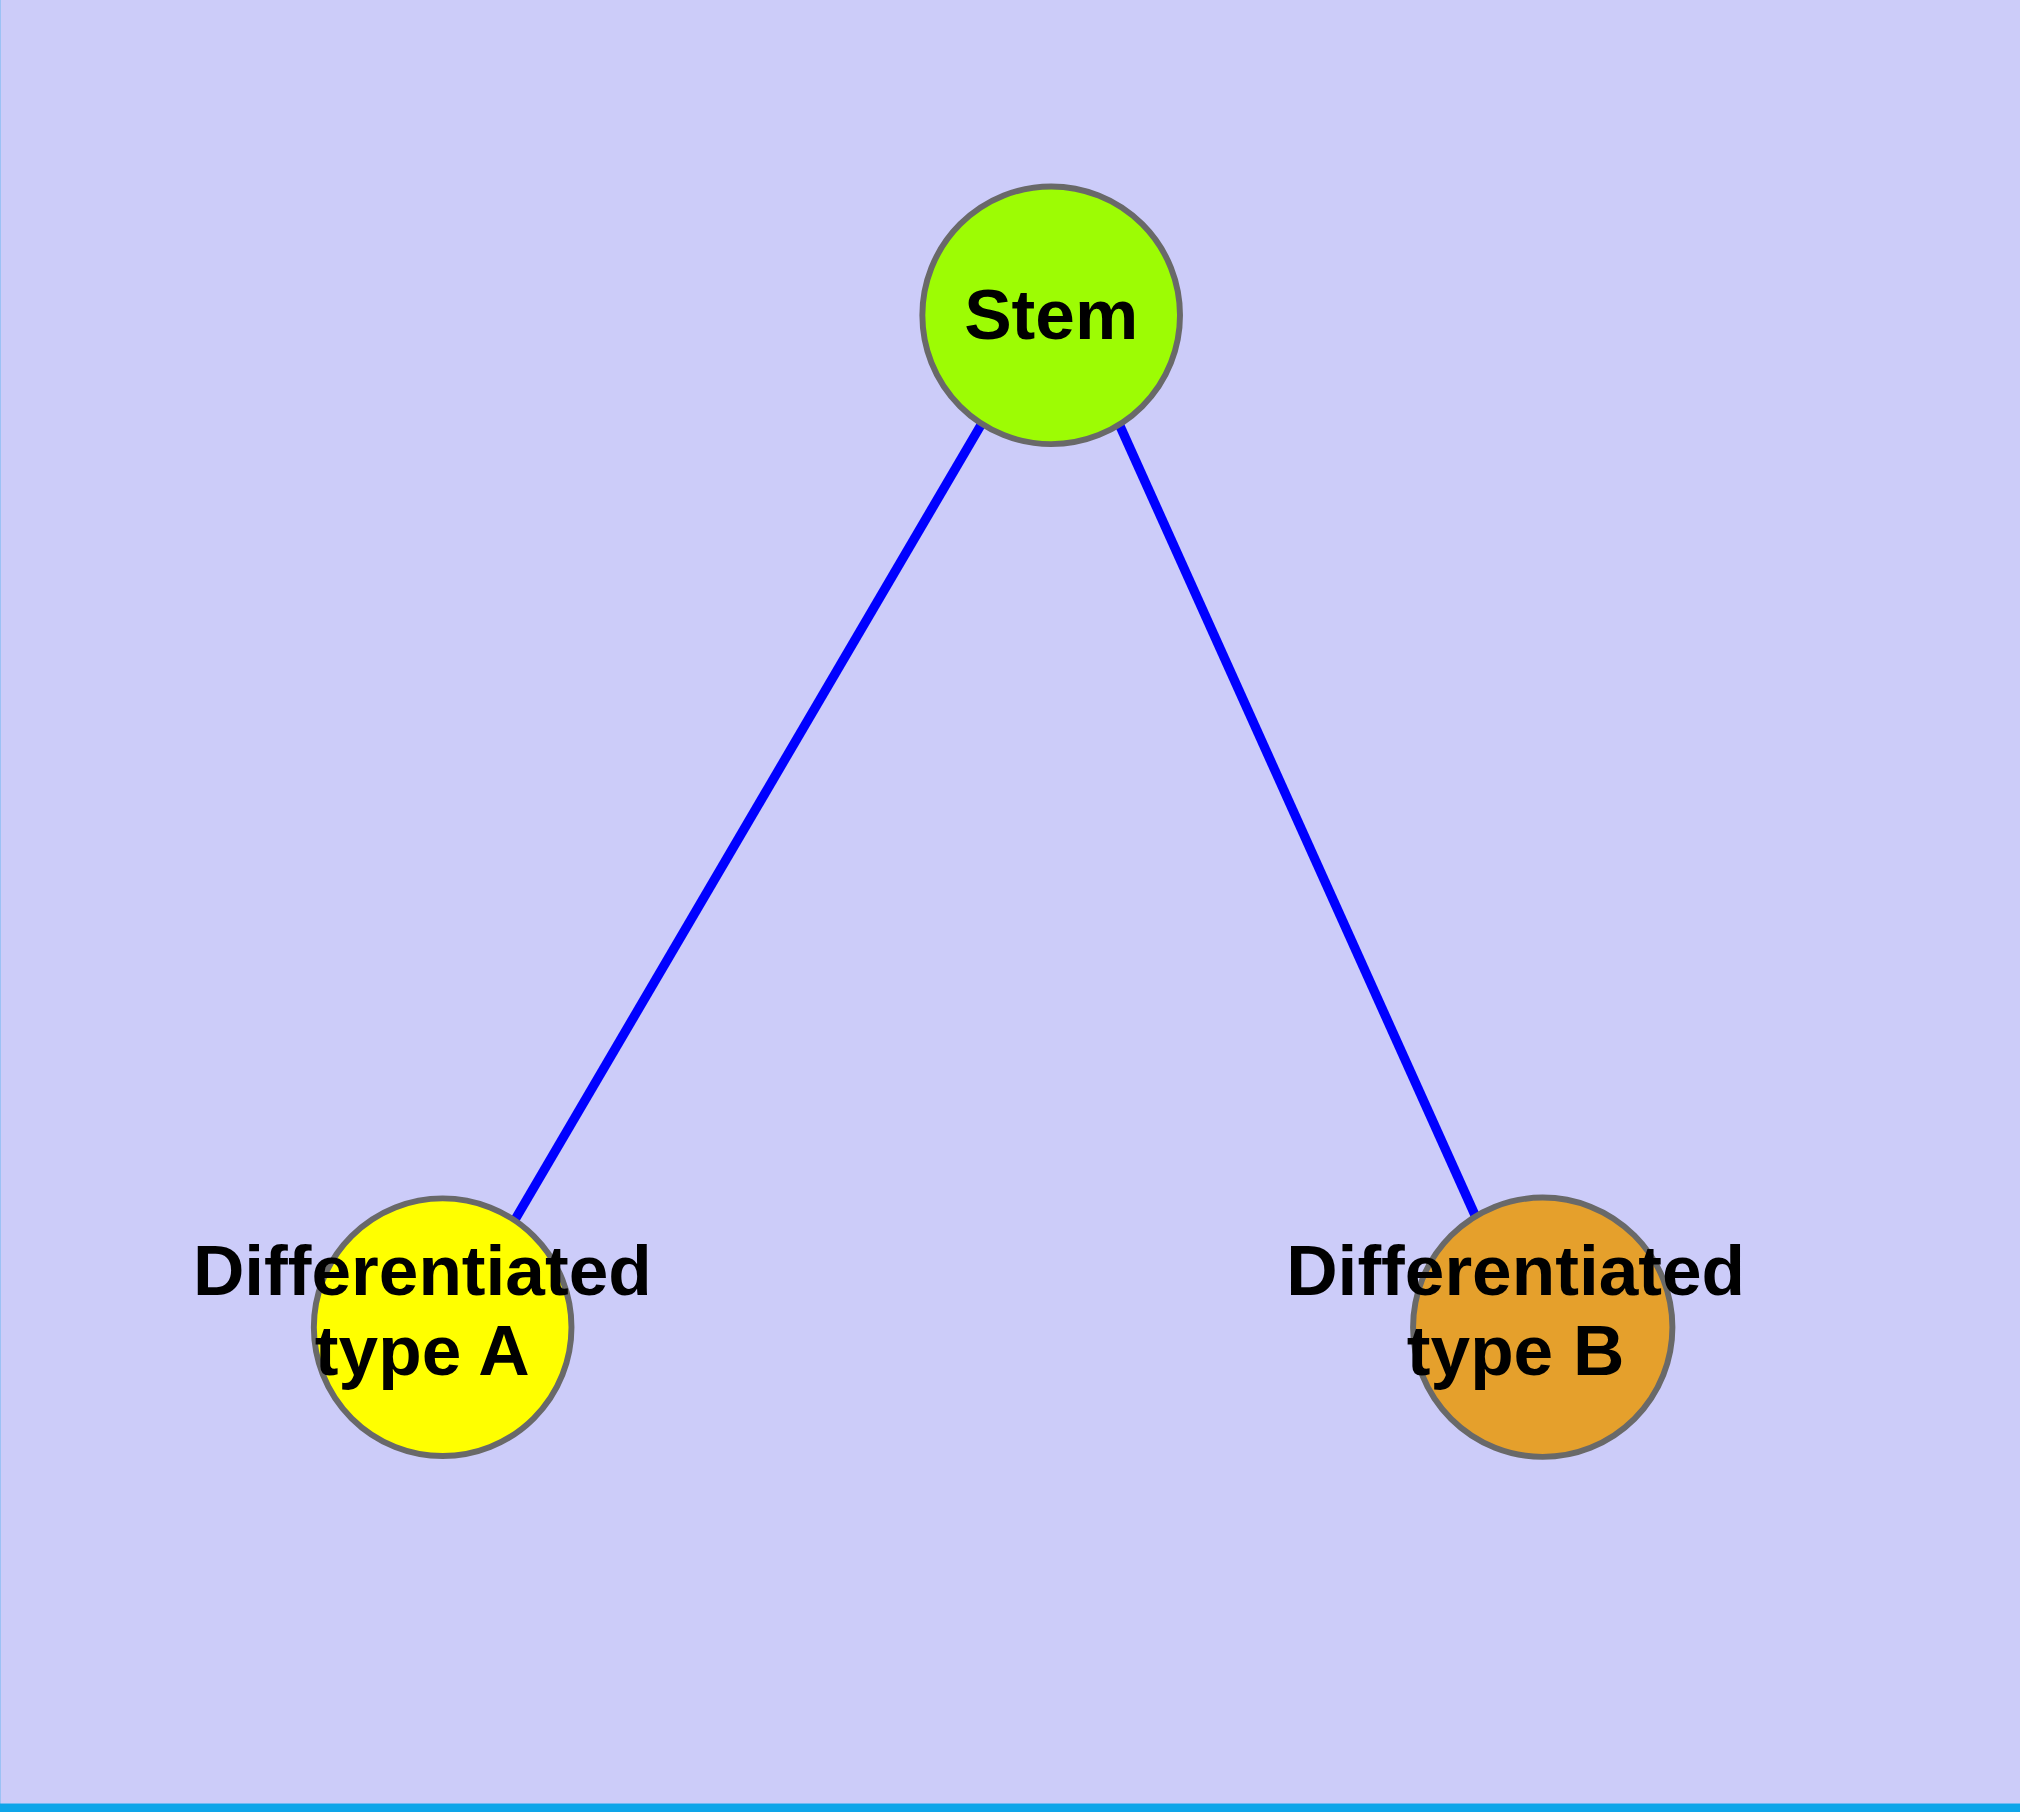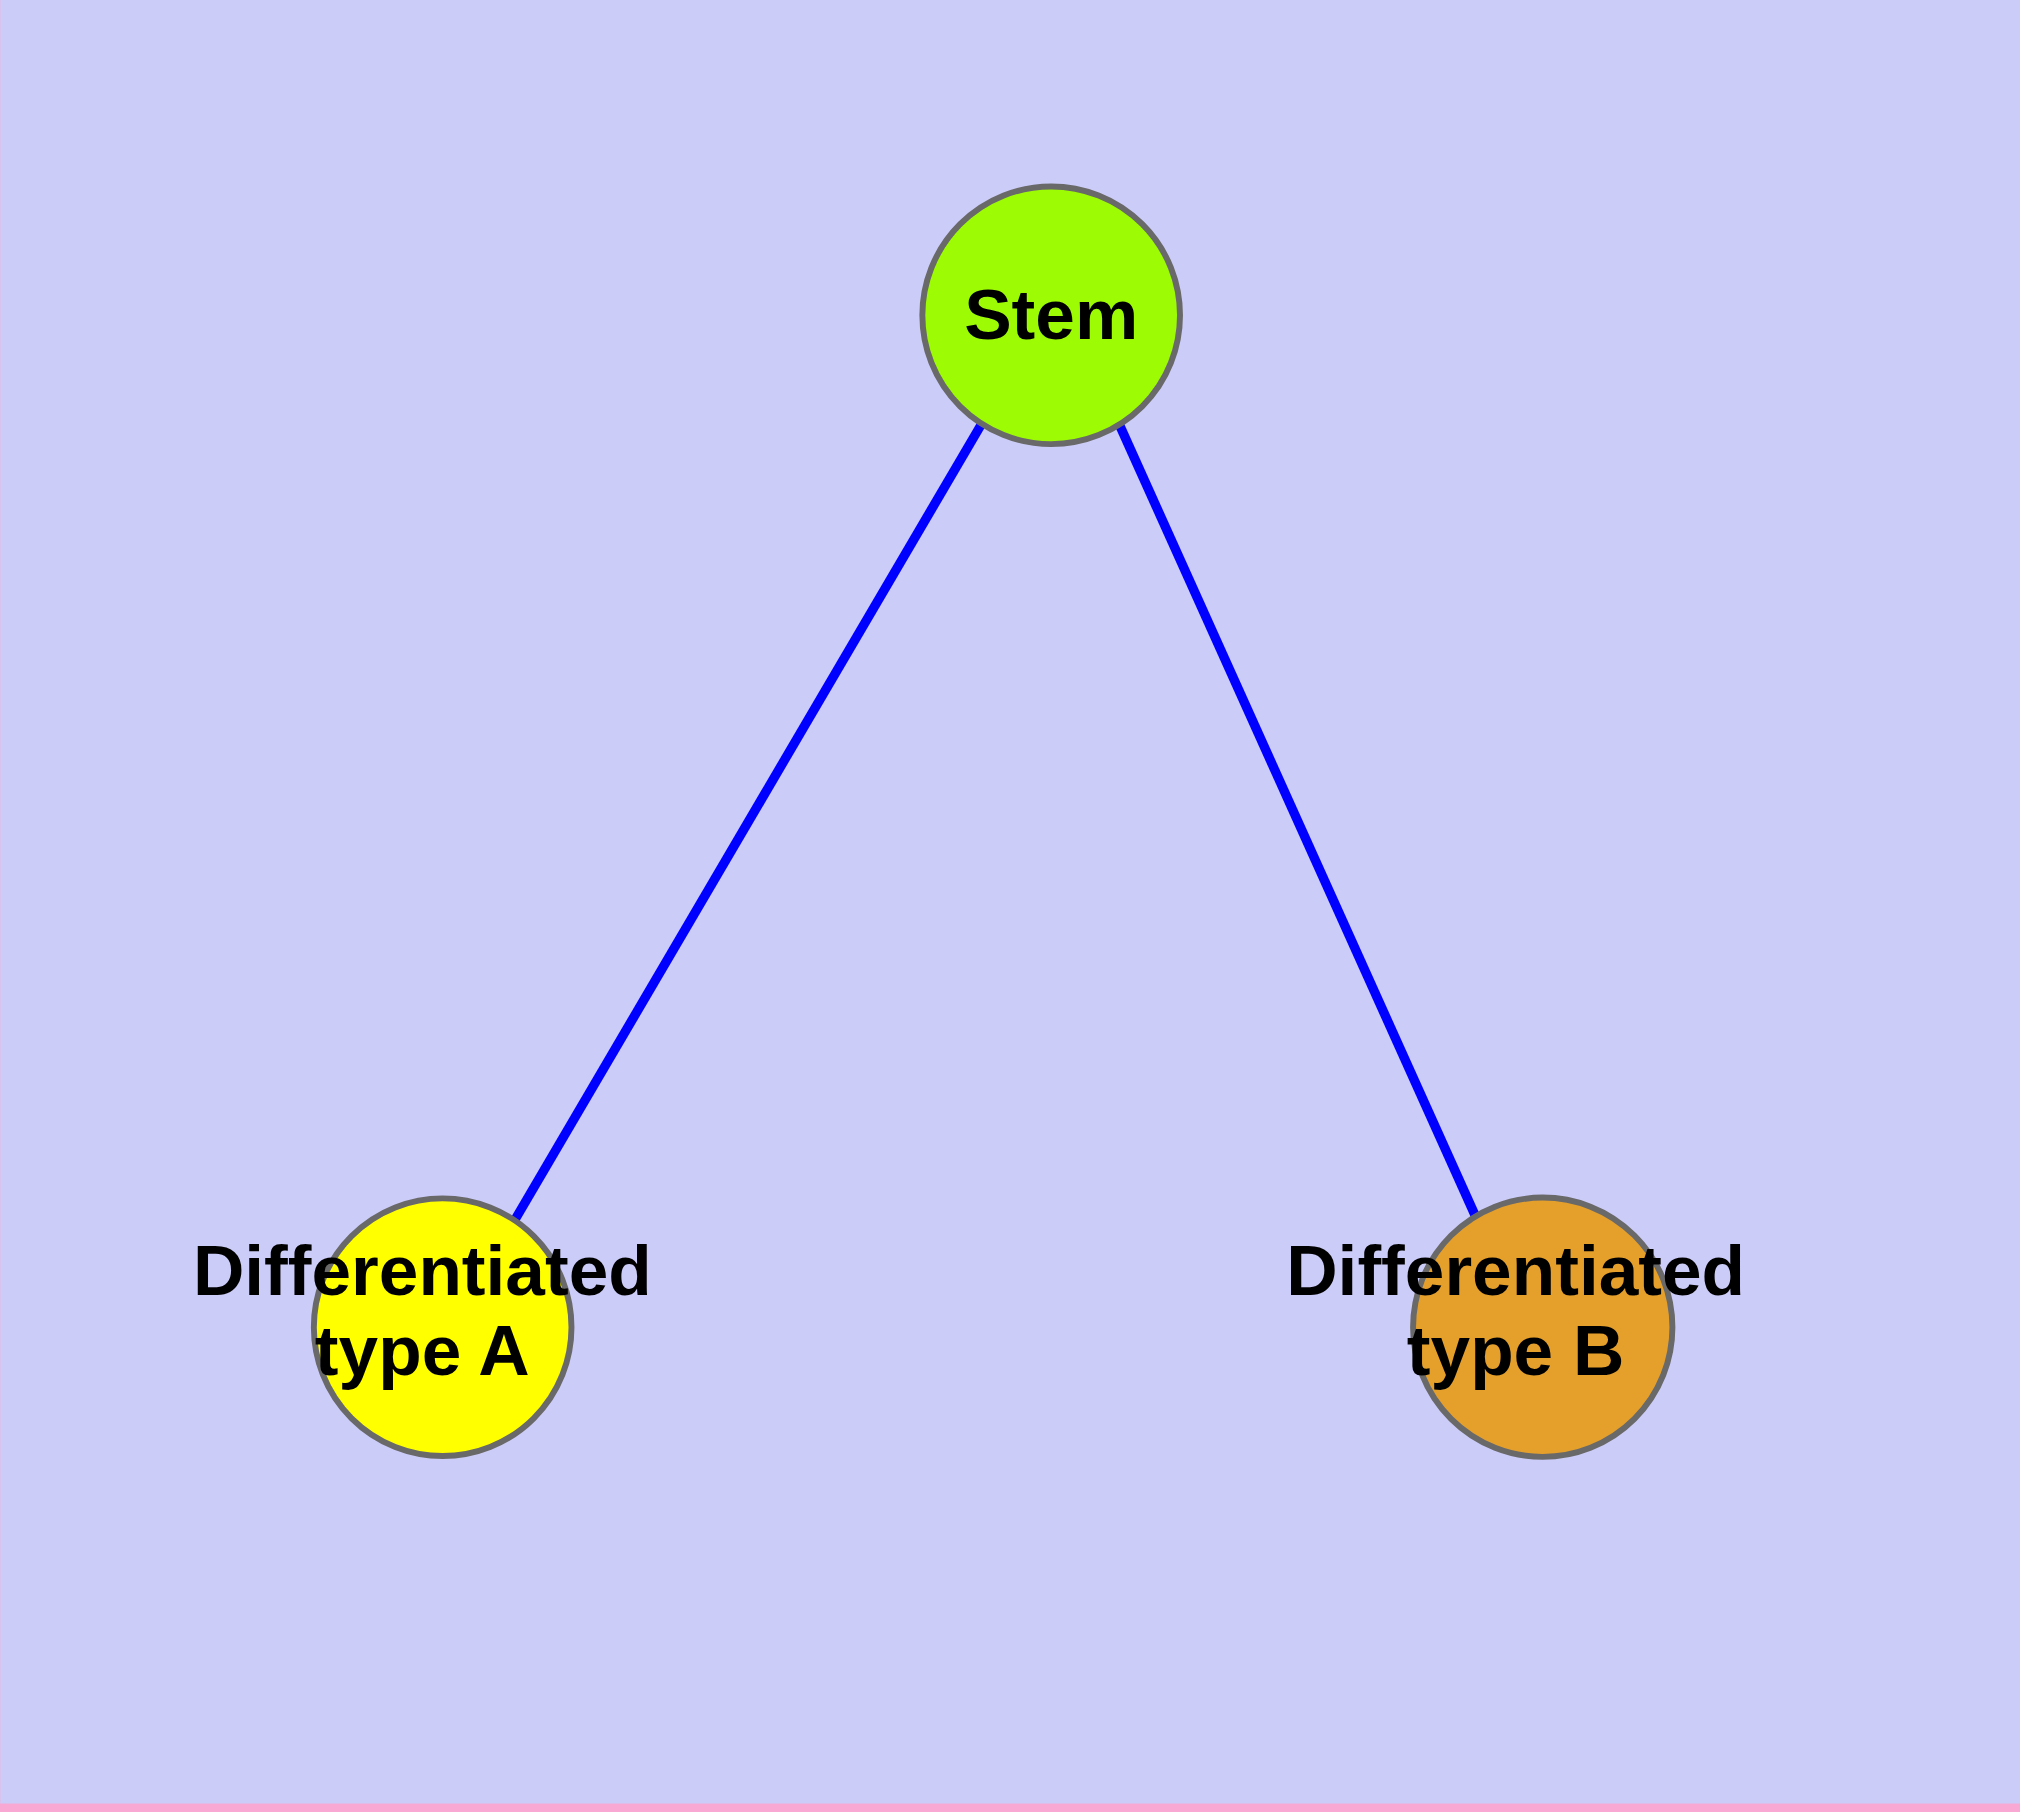--- a/index.html
+++ b/index.html
@@ -8,21 +8,21 @@
     background: #ffffff;
   }
   body {
     font-family: "Liberation Sans", sans-serif;
   }
   #canvas {
     position: relative;
     width: 2021px;
     height: 1812px;
     overflow: hidden;
-    background: #f9a8d4;
+    background: #0ea5e9;
   }
   #graph-svg {
     position: absolute;
     left: 0;
     top: 0;
     width: 2021px;
     height: 1812px;
     display: block;
   }
   .node-label {

